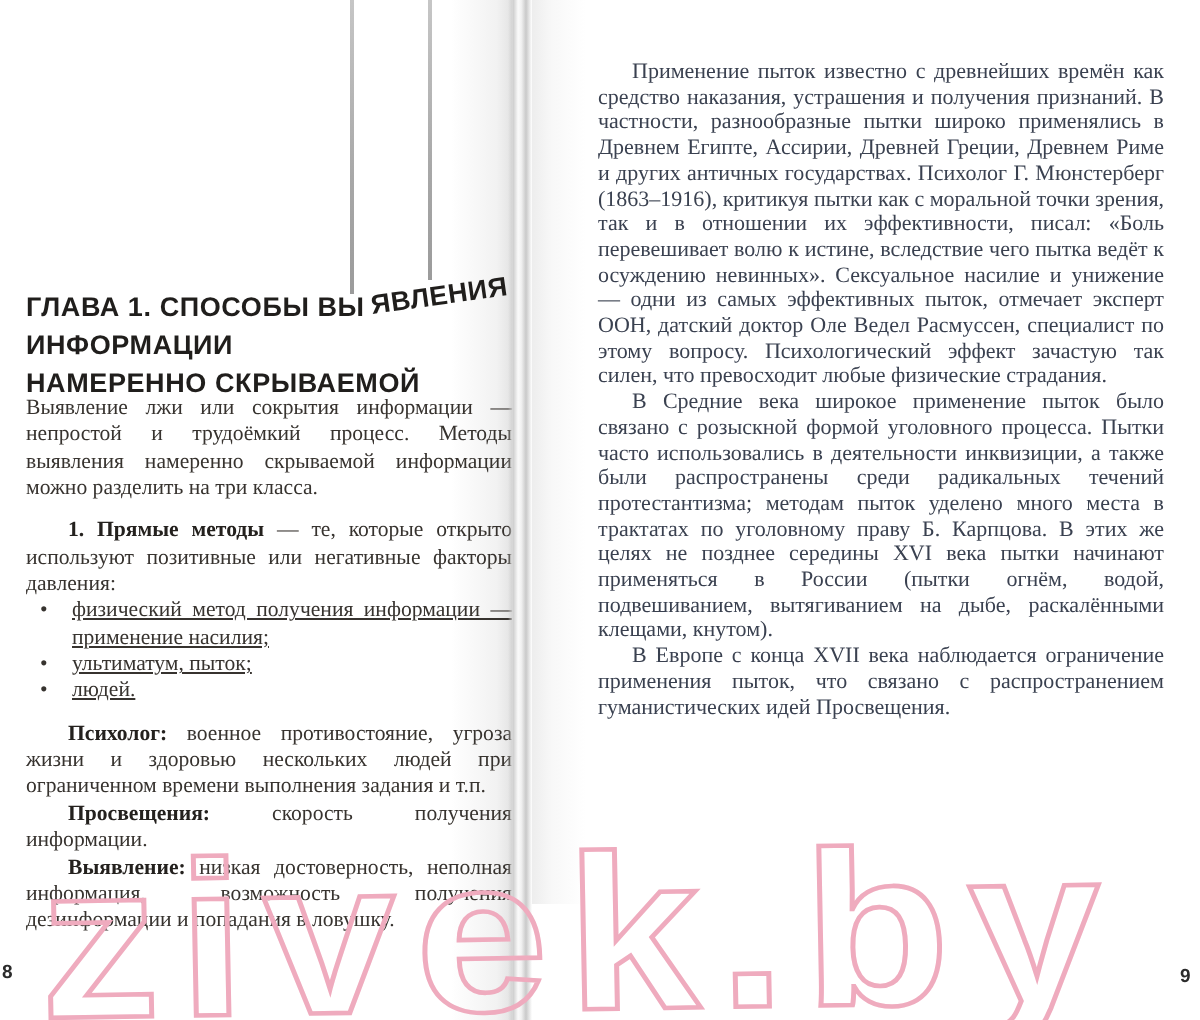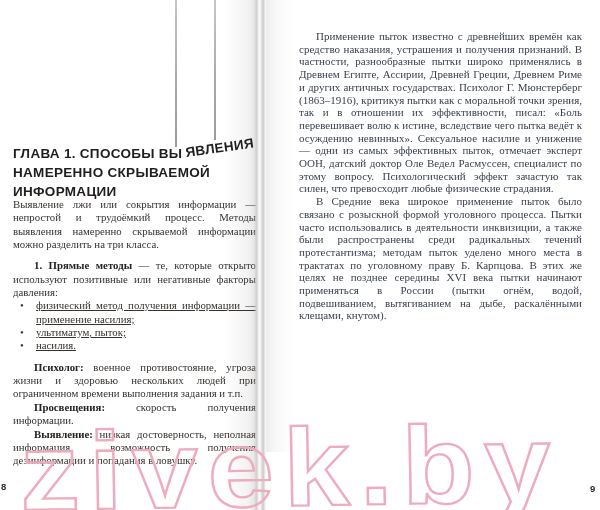--- a/index.html
+++ b/index.html
@@ -99,58 +99,59 @@
 <body>
 
 <div class="spread">
 
   <div class="left-page">
     <div class="deco-line l1"></div>
     <div class="deco-line l2"></div>
 
     <div class="chapter">
       <div><span>ГЛАВА 1. СПОСОБЫ ВЫ</span><span class="tilt">ЯВЛЕНИЯ</span></div>
+      <div>ИНФОРМАЦИИ</div>
       <div>НАМЕРЕННО СКРЫВАЕМОЙ</div>
-      <div>ИНФОРМАЦИИ</div>
     </div>
 
     <div class="left-body">
       <p>Выявление лжи или сокрытия информации — непростой и трудоёмкий процесс. Методы выявления намеренно скрываемой информации можно разделить на три класса.</p>
 
       <p class="gap ind"><b>1. Прямые методы</b><span> — те, которые открыто используют позитивные или негативные факторы давления:</span></p>
 
       <ul class="bullets">
         <li class="bullet-row">
           <span class="bullet-mark">•</span>
           <span class="bullet-text">физический метод получения информации — применение насилия;</span>
         </li>
         <li class="bullet-row">
           <span class="bullet-mark">•</span>
           <span class="bullet-text">ультиматум, пыток;</span>
         </li>
         <li class="bullet-row">
           <span class="bullet-mark">•</span>
-          <span class="bullet-text">насилия.</span>
+          <span class="bullet-text">людей.</span>
         </li>
       </ul>
 
       <p class="gap ind"><b>Психолог:</b><span> военное противостояние, угроза жизни и здоровью нескольких людей при ограниченном времени выполнения задания и т.п.</span></p>
 
       <p class="ind"><b>Просвещения:</b><span> скорость получения информации.</span></p>
 
       <p class="ind"><b>Выявление:</b><span> низкая достоверность, неполная информация, возможность получения дезинформации и попадания в ловушку.</span></p>
     </div>
   </div>
 
   <div class="gutter"></div>
 
   <div class="right-page">
     <div class="right-body">
       <p>Применение пыток известно с древнейших времён как средство наказания, устрашения и получения признаний. В частности, разнообразные пытки широко применялись в Древнем Египте, Ассирии, Древней Греции, Древнем Риме и других античных государствах. Психолог Г. Мюнстерберг (1863–1916), критикуя пытки как с моральной точки зрения, так и в отношении их эффективности, писал: «Боль перевешивает волю к истине, вследствие чего пытка ведёт к осуждению невинных». Сексуальное насилие и унижение — одни из самых эффективных пыток, отмечает эксперт ООН, датский доктор Оле Ведел Расмуссен, специалист по этому вопросу. Психологический эффект зачастую так силен, что превосходит любые физические страдания.</p>
       <p>В Средние века широкое применение пыток было связано с розыскной формой уголовного процесса. Пытки часто использовались в деятельности инквизиции, а также были распространены среди радикальных течений протестантизма; методам пыток уделено много места в трактатах по уголовному праву Б. Карпцова. В этих же целях не позднее середины XVI века пытки начинают применяться в России (пытки огнём, водой, подвешиванием, вытягиванием на дыбе, раскалёнными клещами, кнутом).</p>
+      <p>В Европе с конца XVII века наблюдается ограничение применения пыток, что связано с распространением гуманистических идей Просвещения.</p>
     </div>
   </div>
 
   <div class="page-num left">8</div>
   <div class="page-num right">9</div>
 
   <div class="watermark">zivek.by</div>
 
 </div>
 

